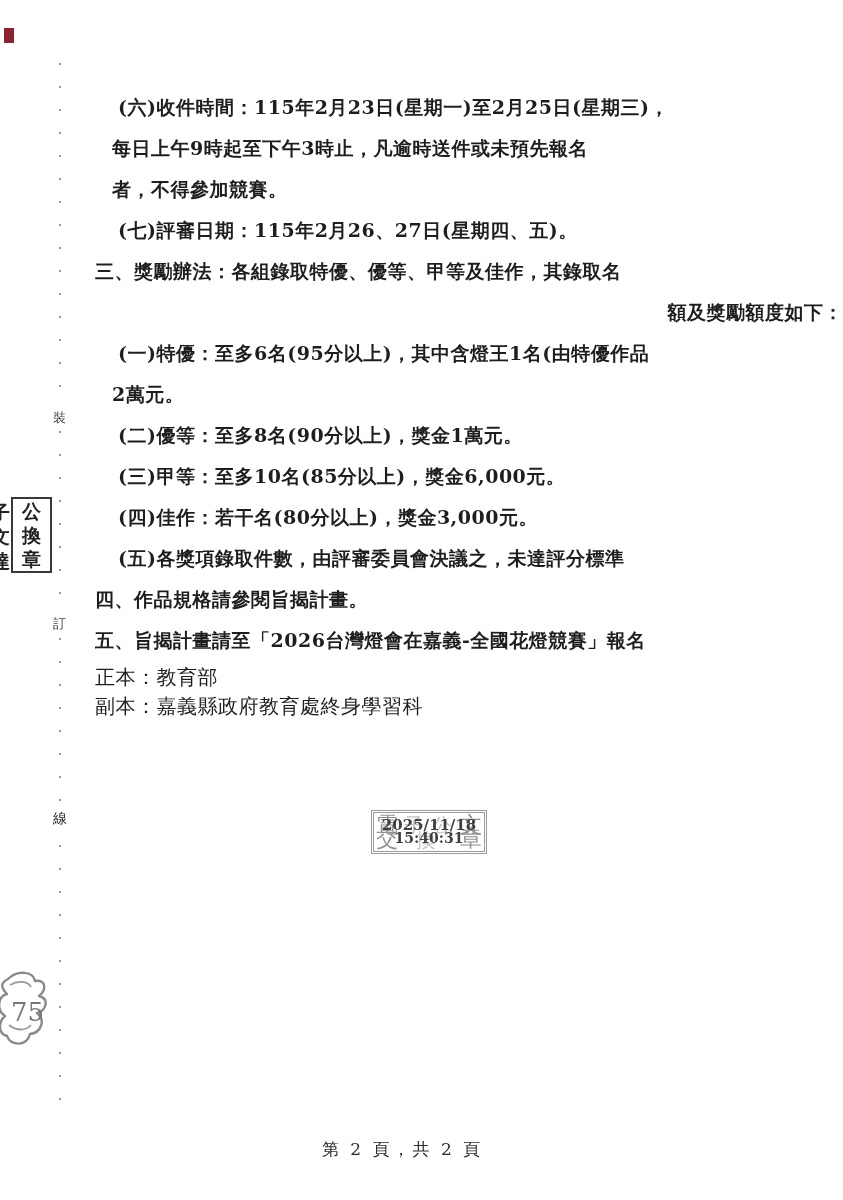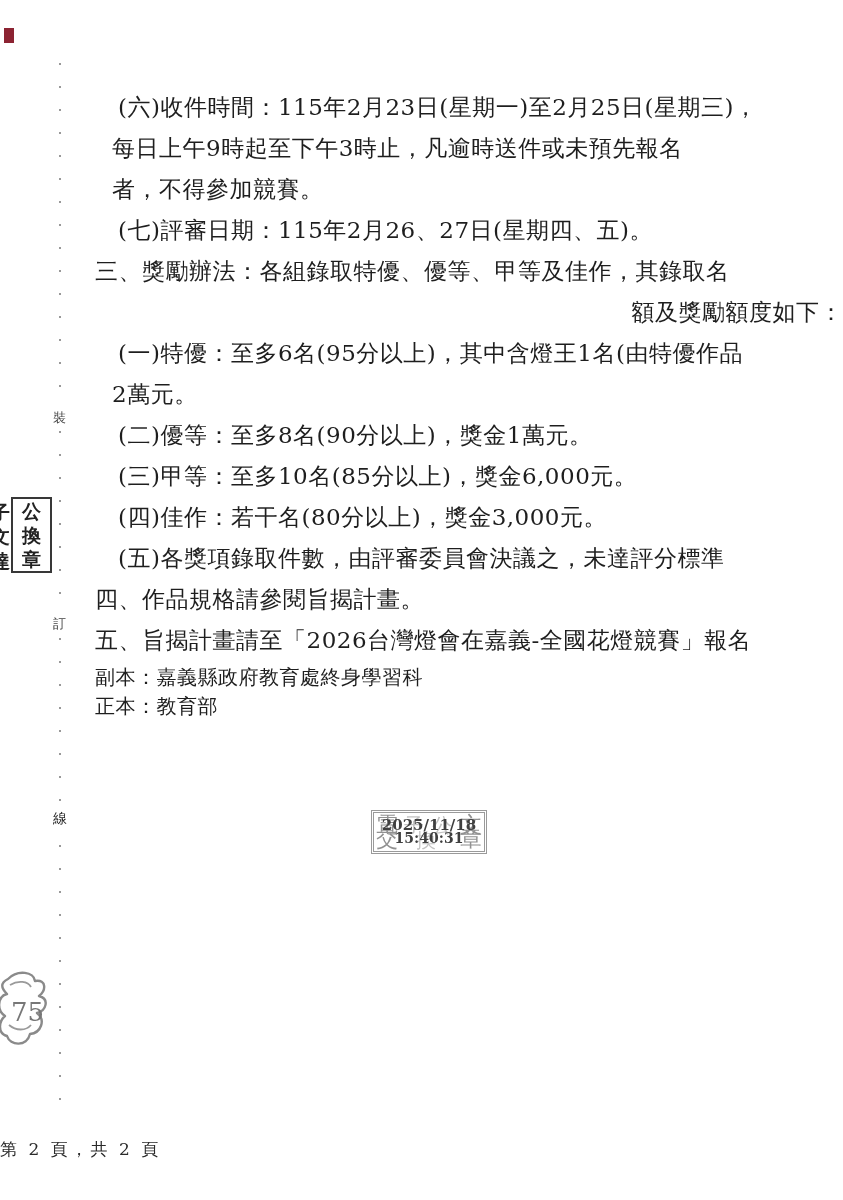--- a/index.html
+++ b/index.html
@@ -8,36 +8,37 @@
     width:843px;height:1200px;
     background:#ffffff;
     overflow:hidden;
     font-family:"DejaVu Serif","Liberation Serif",serif;
     color:#1e1e1e;
   }
   
   .doc{position:absolute;top:0;left:0;right:0;padding-top:87px;}
   .doc-line{
     line-height:41px;
-    font-size:23px;
+    font-size:19px;
     letter-spacing:0.5px;
     white-space:nowrap;
+    font-weight:bold;
   }
   .ind-top{margin-left:95px;}
   .ind-item{margin-left:118px;}
   .ind-cont{margin-left:112px;}
   .ind-cont1{margin-left:150px;text-align:right;}
 
   
   .dist{margin-top:2px;margin-left:95px;font-size:20px;line-height:29px;letter-spacing:0.5px;}
 
   
   .footer{
     position:absolute;top:1138px;left:0;right:38px;
-    font-size:17px;letter-spacing:3px;color:#2a2a2a;
+    text-align:center;font-size:17px;letter-spacing:3px;color:#2a2a2a;
   }
 
   
   .dotline{
     position:absolute;left:59px;top:63px;width:2px;height:1042px;
     background-image:repeating-linear-gradient(to bottom,#999 0 2px,transparent 2px 23px);
   }
   .bindmark{
     position:absolute;font-size:13px;color:#444;background:#fff;padding:2px 0;
     left:53px;font-family:"DejaVu Serif","Liberation Serif",serif;
@@ -120,22 +121,22 @@
     <div class="doc-line ind-item">(一)特優：至多6名(95分以上)，其中含燈王1名(由特優作品</div>
     <div class="doc-line ind-cont">2萬元。</div>
     <div class="doc-line ind-item">(二)優等：至多8名(90分以上)，獎金1萬元。</div>
     <div class="doc-line ind-item">(三)甲等：至多10名(85分以上)，獎金6,000元。</div>
     <div class="doc-line ind-item">(四)佳作：若干名(80分以上)，獎金3,000元。</div>
     <div class="doc-line ind-item">(五)各獎項錄取件數，由評審委員會決議之，未達評分標準</div>
     <div class="doc-line ind-top">四、作品規格請參閱旨揭計畫。</div>
     <div class="doc-line ind-top">五、旨揭計畫請至「2026台灣燈會在嘉義-全國花燈競賽」報名</div>
 
     <div class="dist">
+      <div>正本：教育部</div>
       <div>副本：嘉義縣政府教育處終身學習科</div>
-      <div>正本：教育部</div>
     </div>
   </div>
 
   <div class="hstamp">
     <span class="corner c-tl">電</span>
     <span class="mid m-top">子公</span>
     <span class="corner c-tr">文</span>
     <span class="corner c-bl">交</span>
     <span class="mid m-bot">換</span>
     <span class="corner c-br">章</span>

